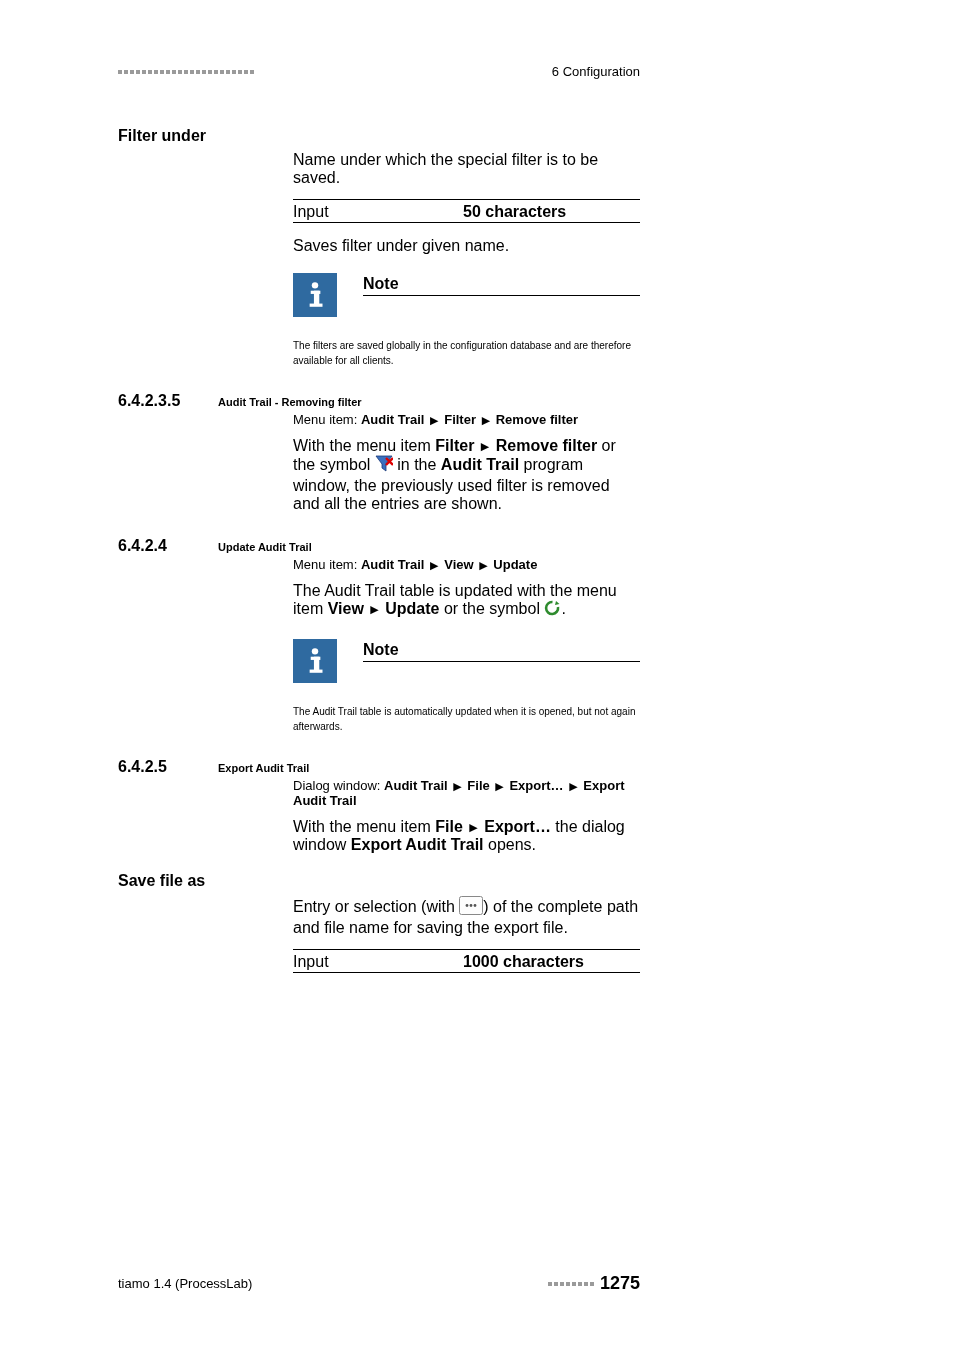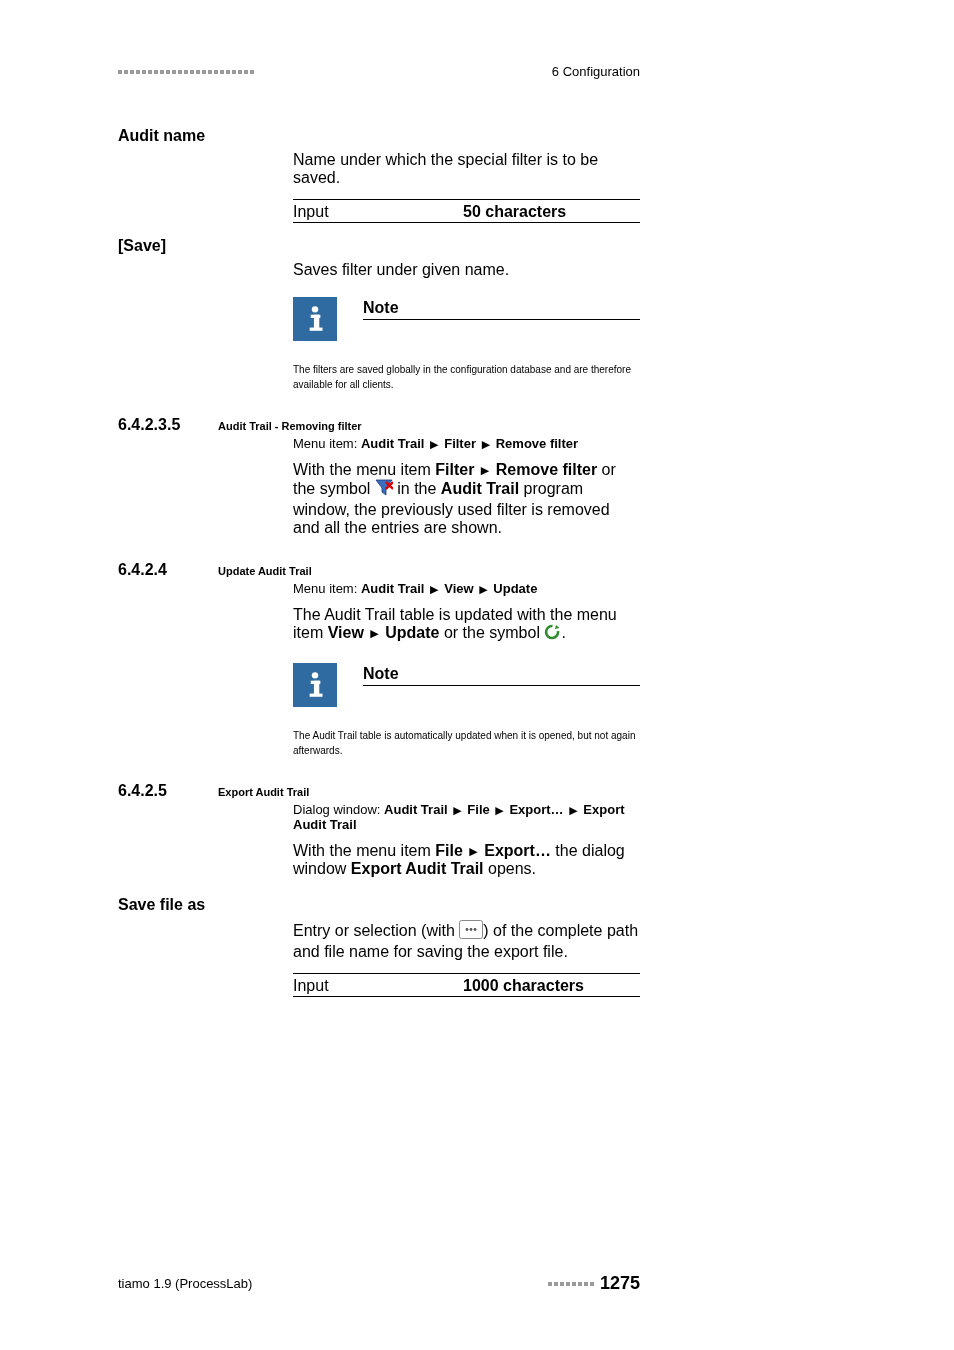--- a/index.html
+++ b/index.html
@@ -195,30 +195,29 @@
         <div class="sq"></div>
         <div class="sq"></div>
         <div class="sq"></div>
         <div class="sq"></div>
         <div class="sq"></div>
         <div class="sq"></div>
     </div>
     <div class="header-right">6 Configuration</div>
   </div>
 
-  <div class="section-heading">Audit name</div>
+  <div class="section-heading">Filter under</div>
   <div class="body-indent">
     <div class="para">Name under which the special filter is to be saved.</div>
     <div class="input-line">
       <div class="lbl">Input</div>
       <div class="val">50 characters</div>
     </div>
   </div>
 
-  <div class="section-heading">[Save]</div>
   <div class="body-indent">
     <div class="para">Saves filter under given name.</div>
 
     <div class="note-box">
       <div class="note-head">
         <div class="note-icon">
           <svg viewBox="0 0 24 28">
             <circle cx="12" cy="5" r="3" fill="#fff"></circle>
             <rect x="8" y="10" width="9" height="3" fill="#fff"></rect>
             <rect x="11" y="10" width="5" height="14" fill="#fff"></rect>
@@ -314,21 +313,21 @@
         </svg>
       </span><span>) of the complete path and file name for saving the export file.</span>
     </div>
     <div class="input-line">
       <div class="lbl">Input</div>
       <div class="val">1000 characters</div>
     </div>
   </div>
 
   <div class="footer">
-    <div>tiamo 1.9 (ProcessLab)</div>
+    <div>tiamo 1.4 (ProcessLab)</div>
     <div class="footer-right">
       <div class="footer-dots">
         <div class="sq"></div>
           <div class="sq"></div>
           <div class="sq"></div>
           <div class="sq"></div>
           <div class="sq"></div>
           <div class="sq"></div>
           <div class="sq"></div>
           <div class="sq"></div>

